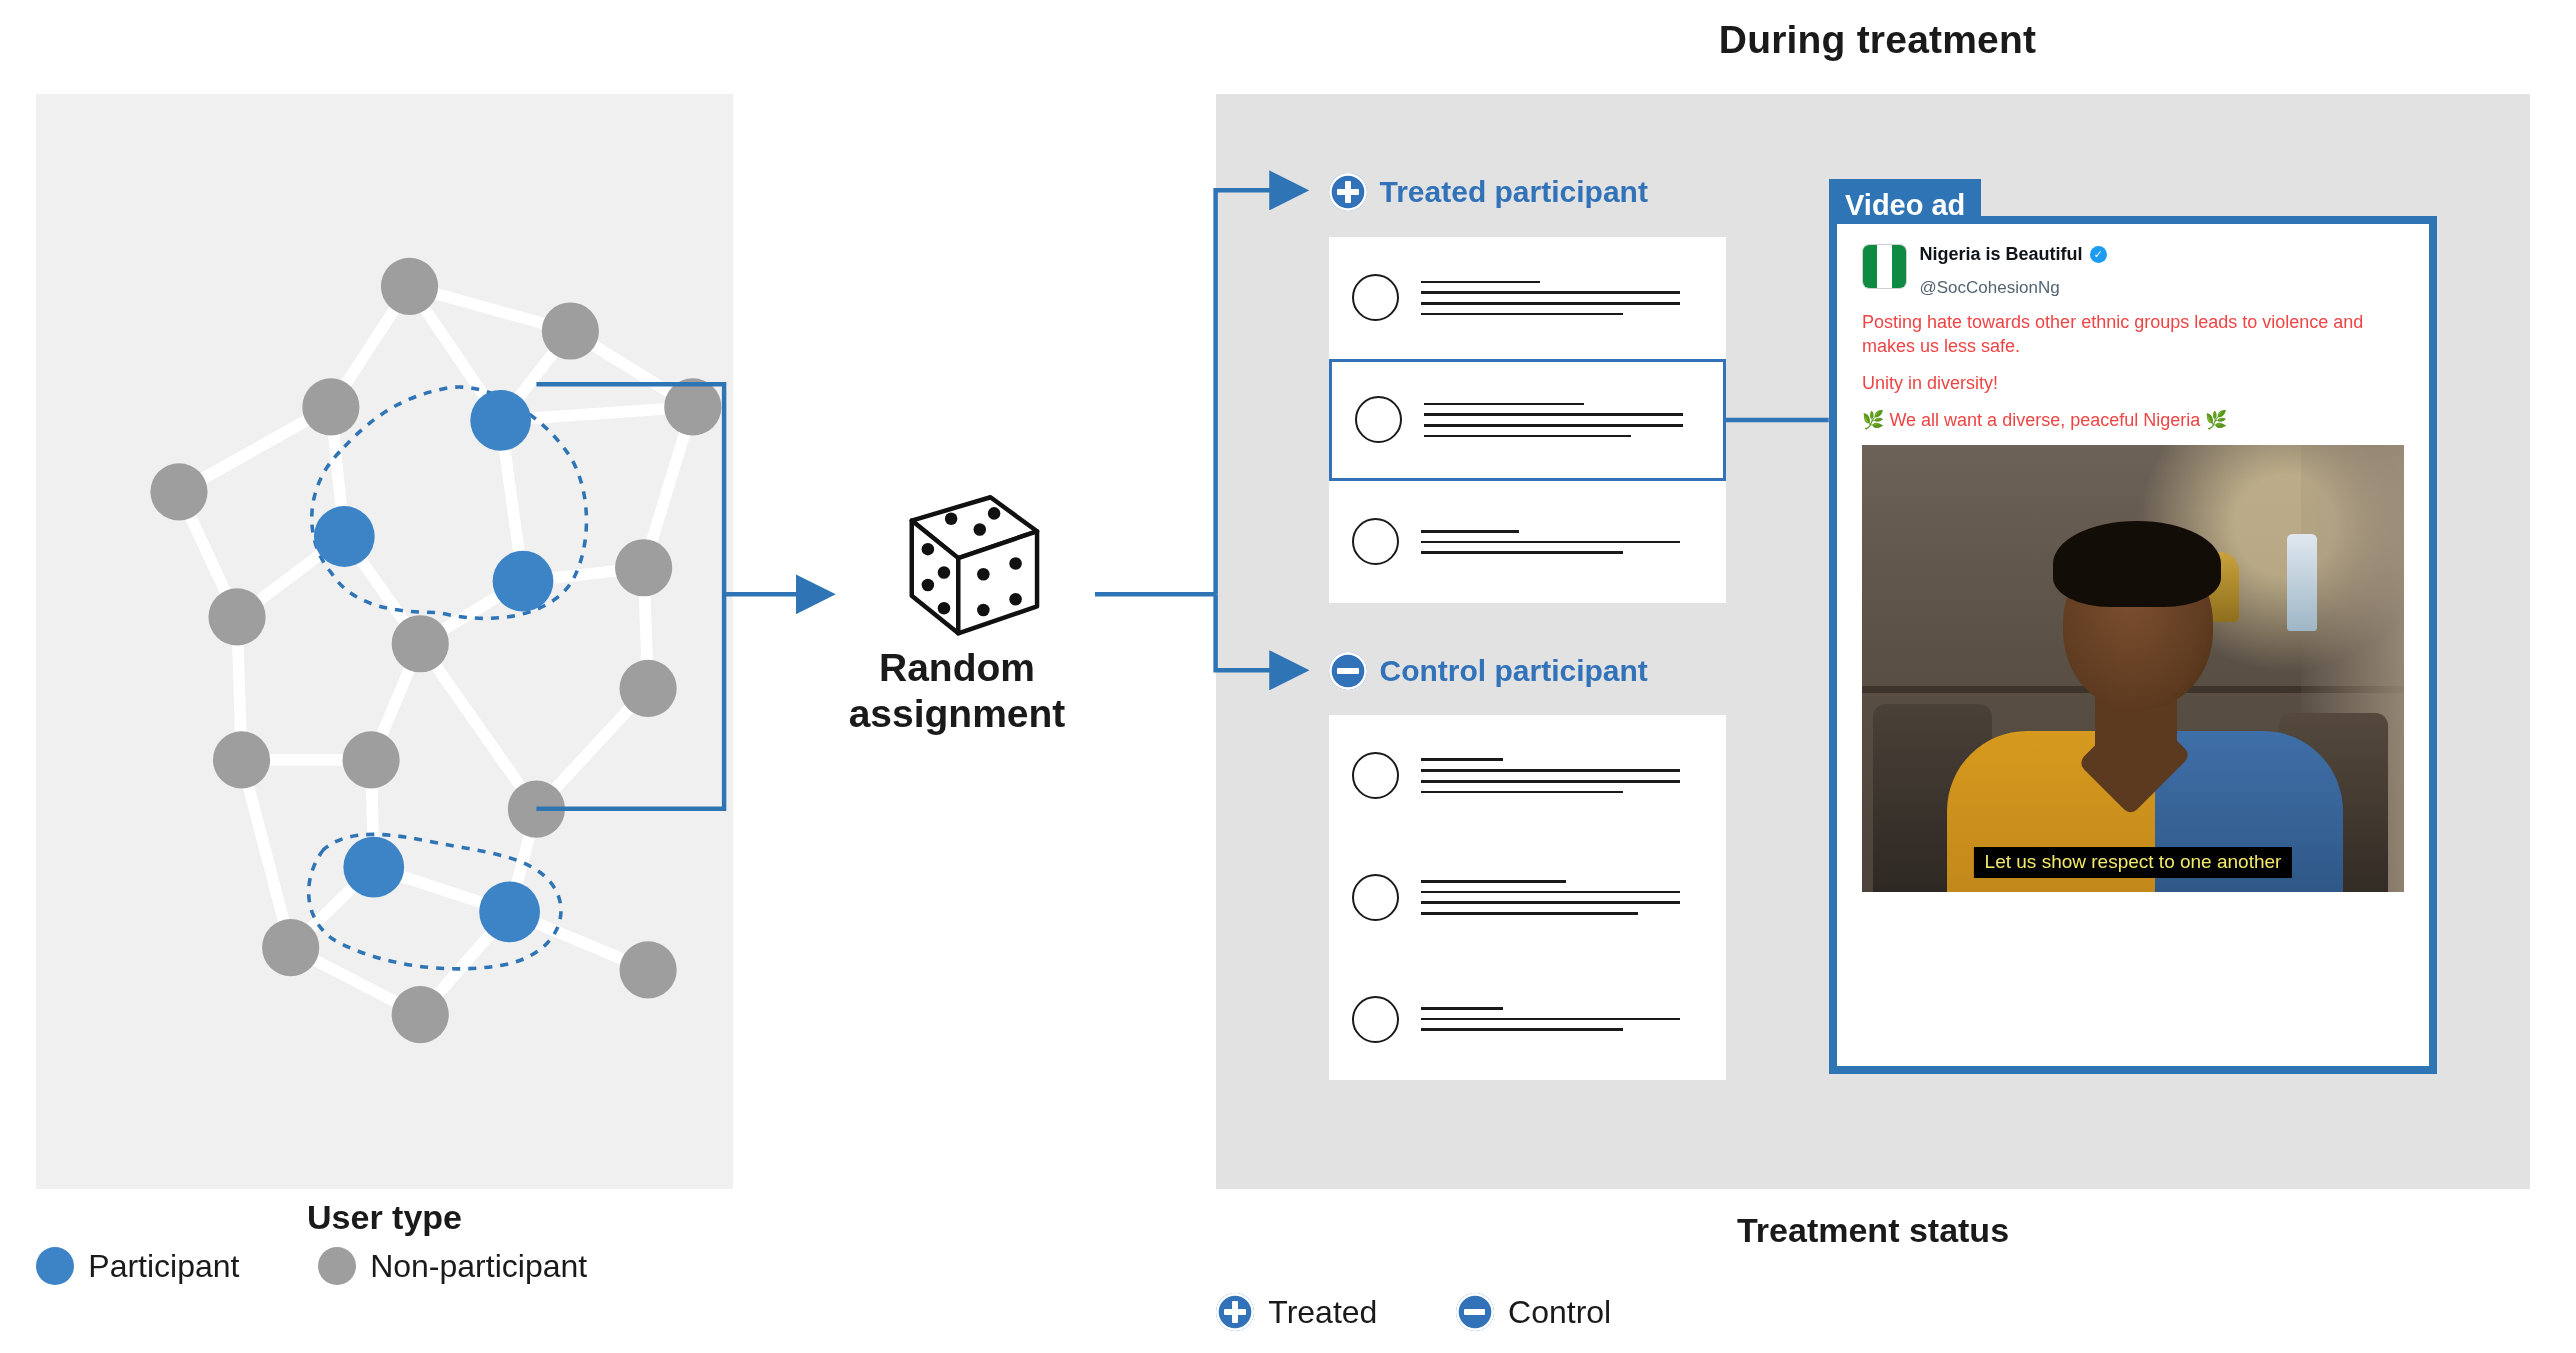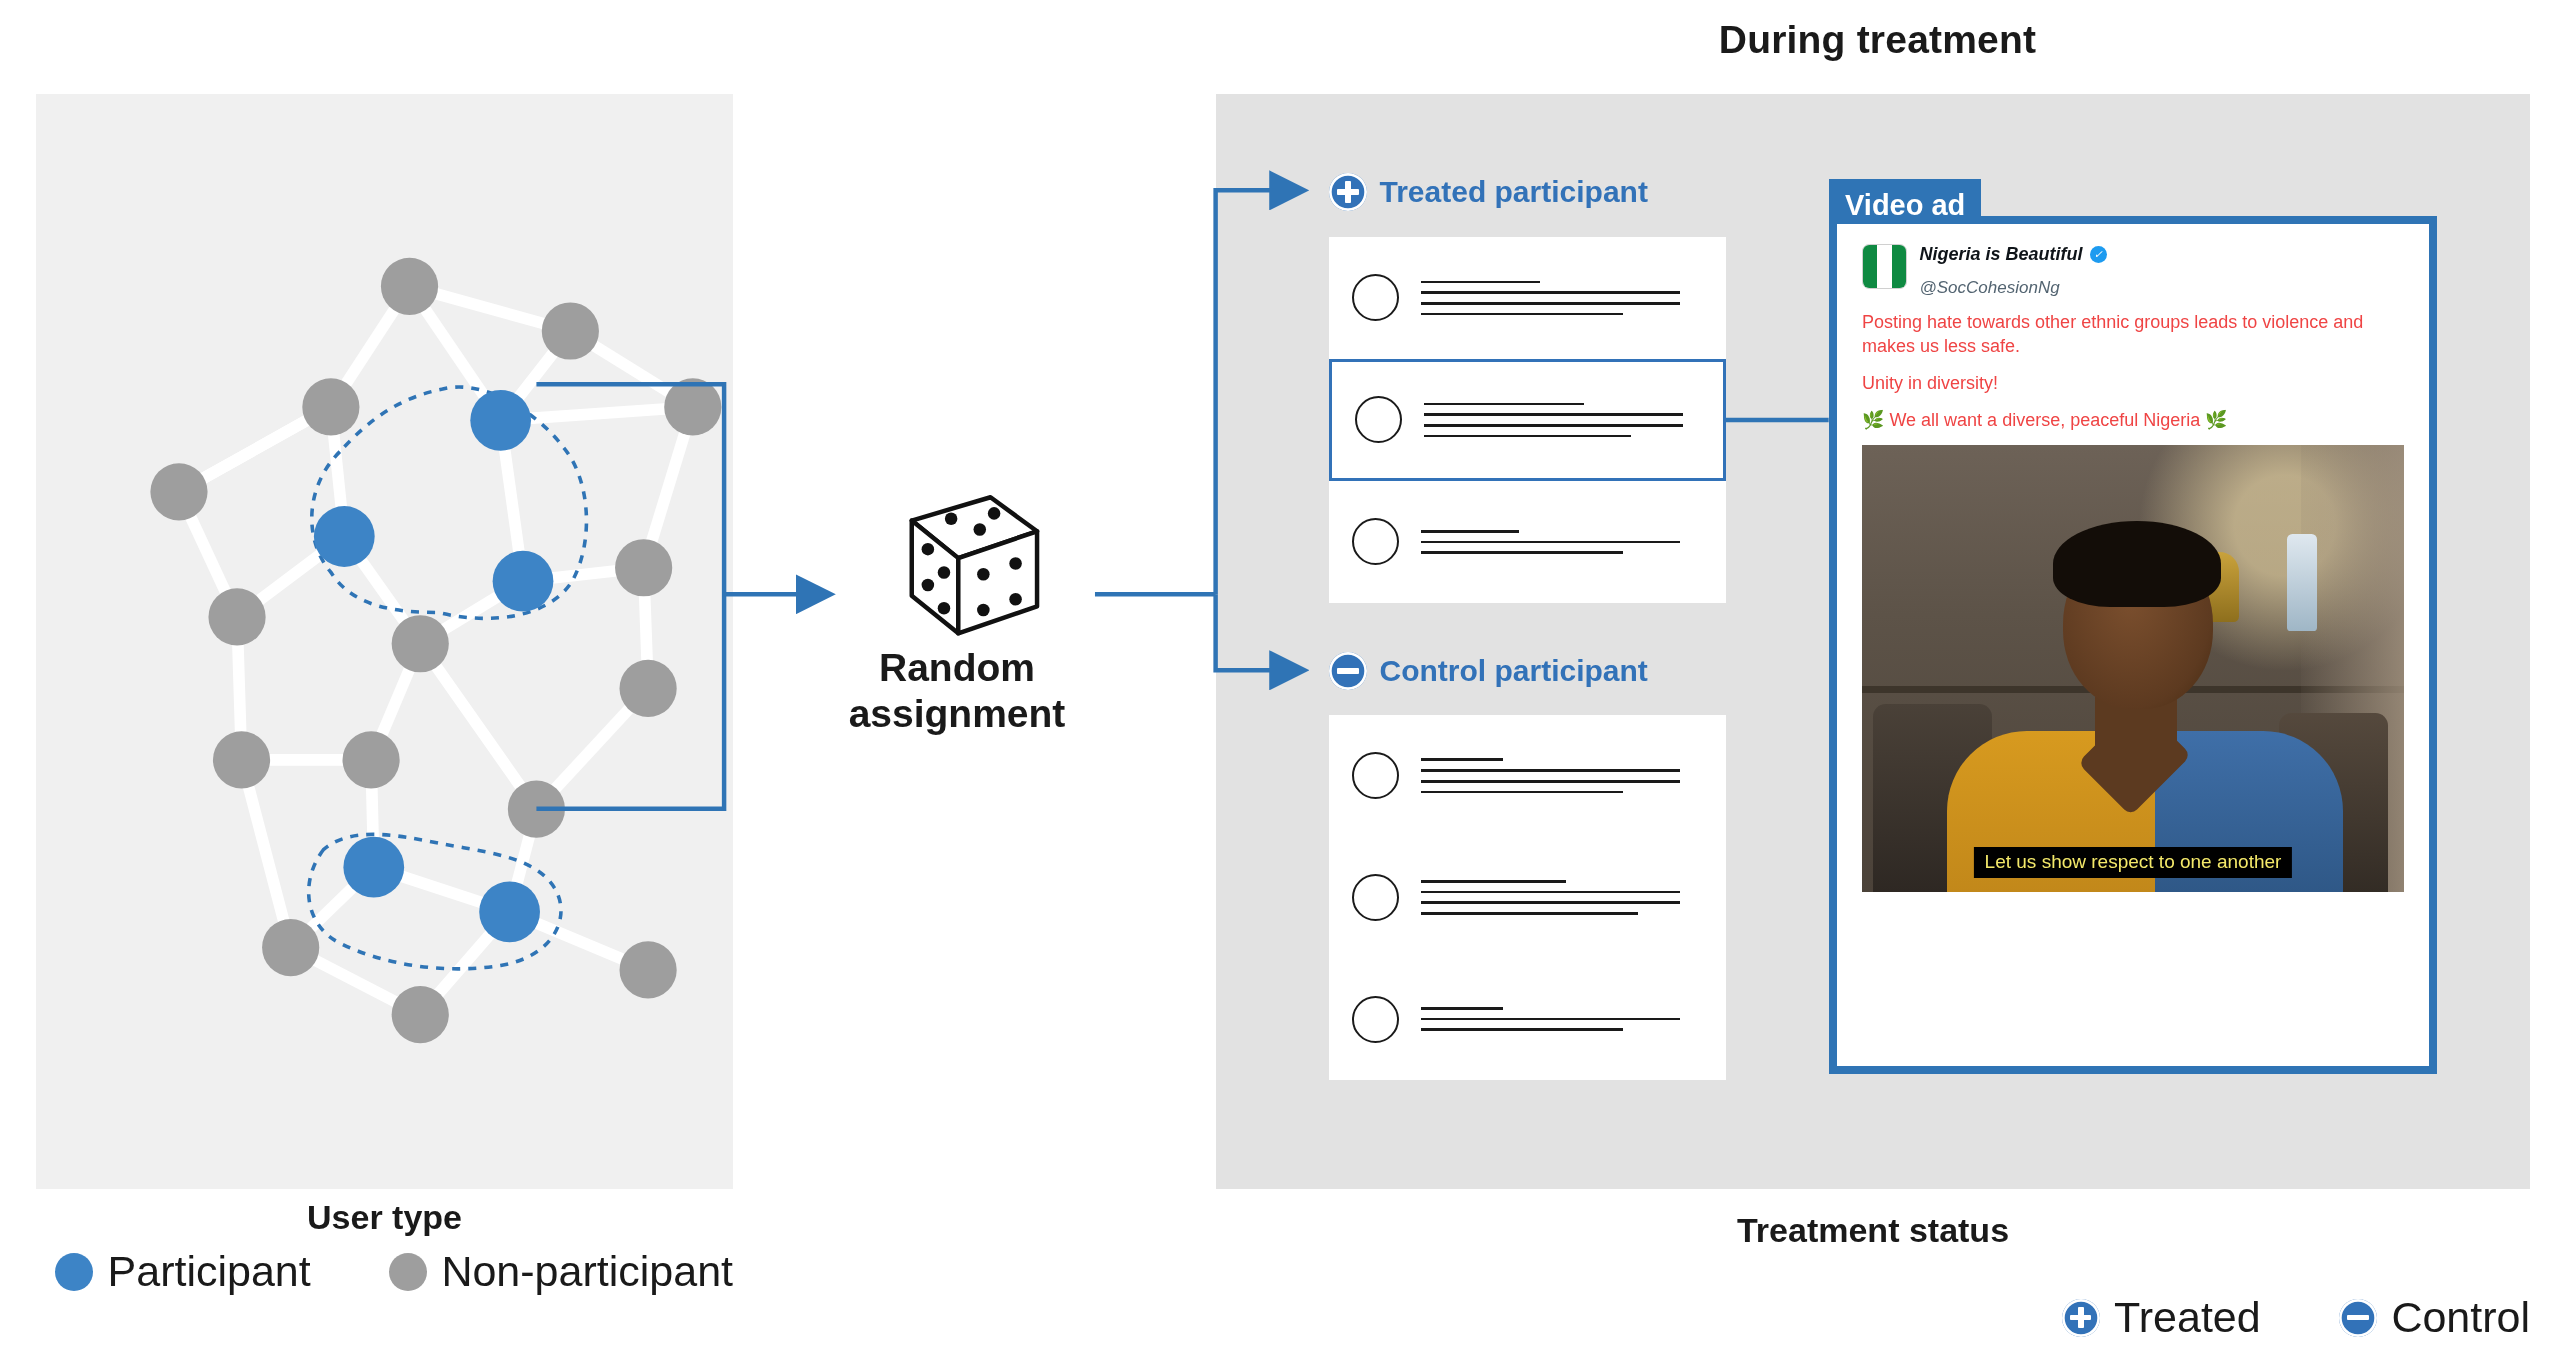--- a/index.html
+++ b/index.html
@@ -167,21 +167,21 @@
     width: 43px; height: 43px;
     border-radius: 7.2px;
     overflow: hidden;
     display: flex;
     flex: 0 0 auto;
     border: 0.9px solid #d0d0d0;
   }
   .ng-flag i { display: block; height: 100%; width: 33.34%; }
   .ng-flag i.g { background: #0f8a42; }
   .ng-flag i.w { background: #ffffff; }
-  .tweet-names { display: flex; flex-direction: column; justify-content: center; font-style: italic; }
+  .tweet-names { display: flex; flex-direction: column; justify-content: center; }
   .tweet-name-row { display: flex; align-items: center; gap: 7.2px; }
   .tweet-name { font-size: 18px; font-weight: bold; color: #0f1419; }
   .verified {
     width: 17px; height: 17px; border-radius: 50%;
     background: #1d9bf0; color: #fff; font-size: 10.7px;
     display: flex; align-items: center; justify-content: center;
     flex: 0 0 auto;
   }
   .tweet-handle { font-size: 17px; color: #536471; margin-top: 13px; }
   .tweet-body { font-size: 18px; color: #ef4444; line-height: 1.35; margin-top: 12.5px; }
@@ -283,23 +283,23 @@
     color: #1a1a1a;
     text-align: center;
   }
   #usertype-title { left: 36px; top: 1198px; width: 697px; }
   #status-title { left: 1216px; top: 1211px; width: 1314px; }
 
   .legend-row {
     position: absolute;
     display: flex;
     align-items: center;
-    justify-content: flex-end;
+    justify-content: flex-start;
     gap: 19.7px;
-    font-size: 43px;
+    font-size: 32px;
     color: #1a1a1a;
   }
   #usertype-row { left: 36px; top: 1247px; width: 697px; }
   #status-row { left: 1216px; top: 1260px; width: 1314px; margin-top: 33px; }
   .legend-item { display: flex; align-items: center; gap: 14.3px; }
   .legend-dot { width: 38px; height: 38px; border-radius: 50%; flex: 0 0 auto; }
   .legend-dot.participant { background: #3d84c6; }
   .legend-dot.nonparticipant { background: #9e9e9e; }
   .legend-gap { width: 39px; }
 </style>

